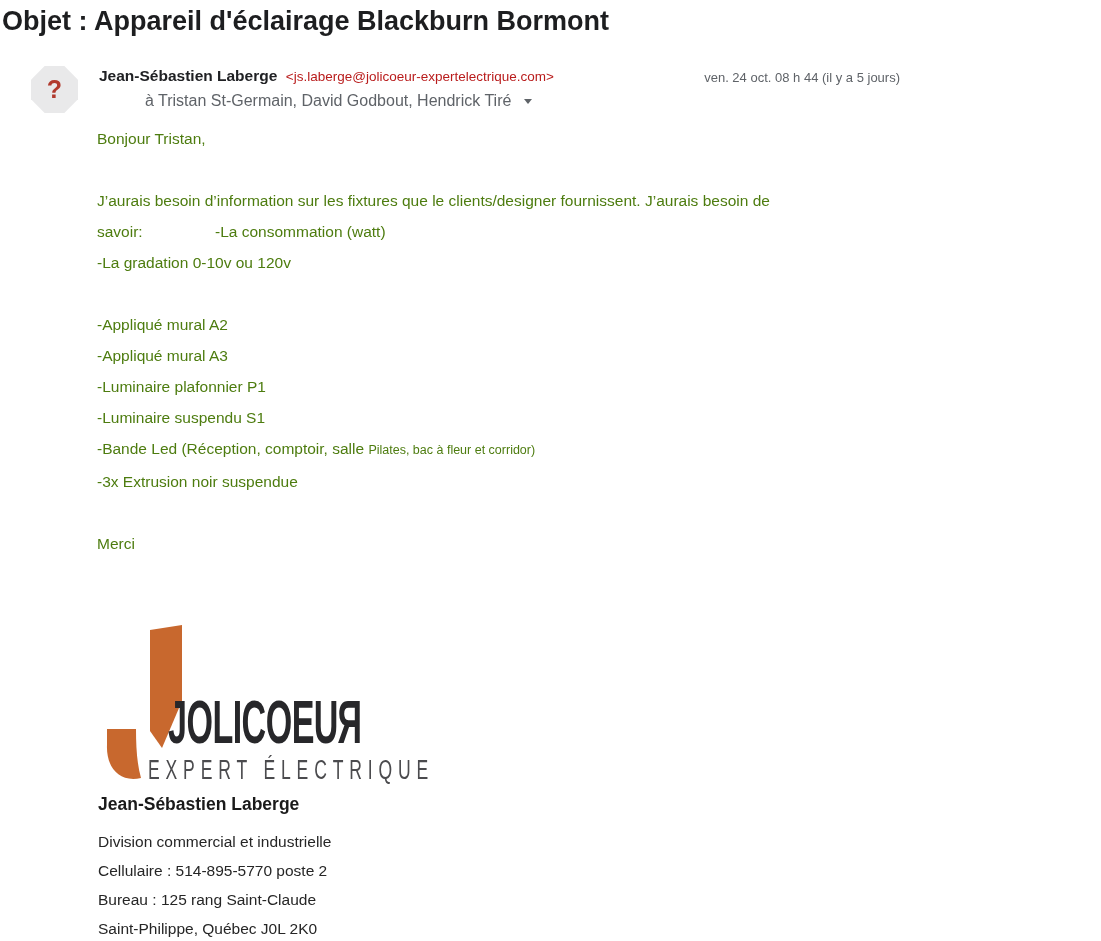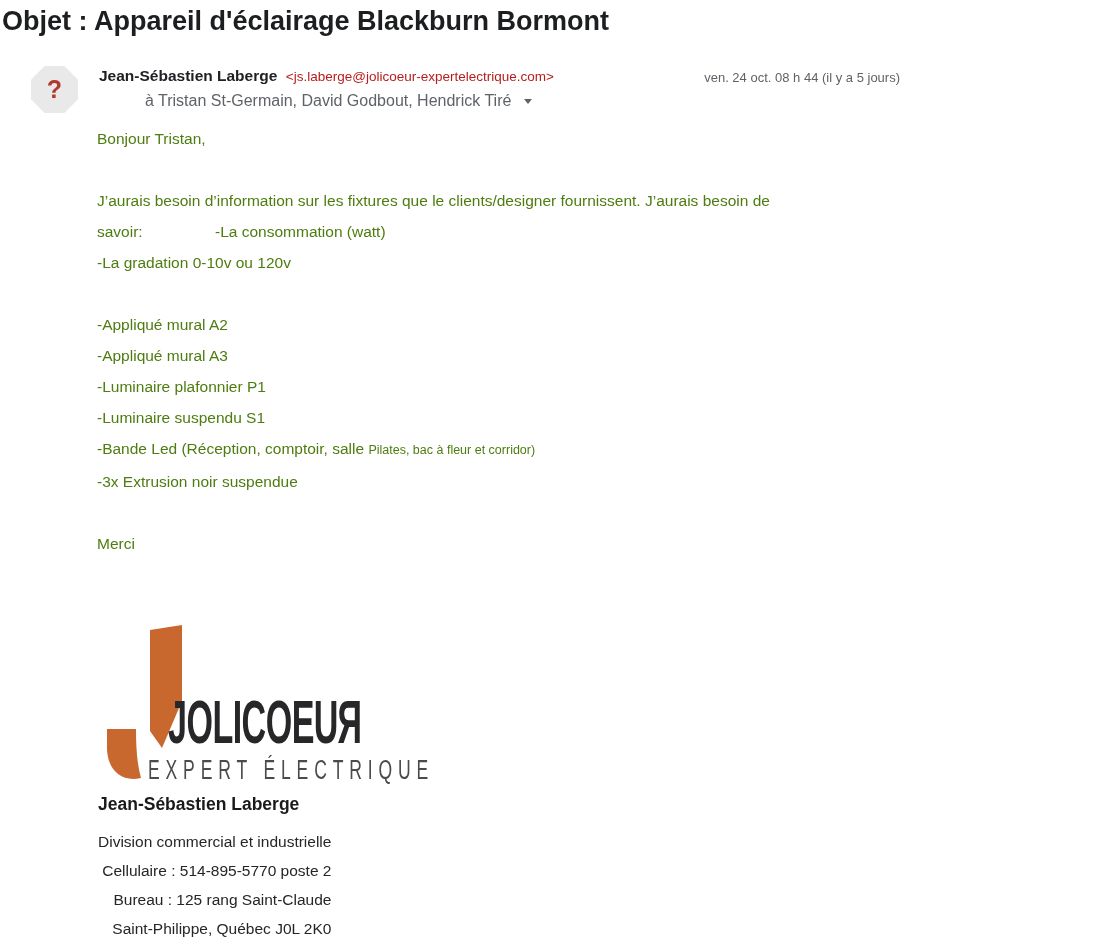--- a/index.html
+++ b/index.html
@@ -68,21 +68,21 @@
   .tagline {
     position:absolute; left:48px; top:137px; line-height:1.2;
     font-size:27px; font-weight:400; letter-spacing:9px;
     color:#4b4b4e;
     transform:scaleX(0.65); transform-origin:0 0; white-space:nowrap;
   }
 
   
   .sig { position:absolute; left:98px; top:791px; color:#262626; }
   .signame { font-size:17.5px; font-weight:700; color:#1a1a1a; line-height:26px; margin-bottom:10px; }
-  .sigline { font-size:15.5px; line-height:29px; white-space:nowrap;text-align:right; }
+  .sigline { font-size:15.5px; line-height:29px; white-space:nowrap; }
 </style>
 </head>
 <body>
 
 <div class="page" style="--logo-dark: #27272a; --avatar-bg: #e9e9ea; --avatar-glyph: #b13a2e;">
 
   <h1 class="subject">Objet : Appareil d'éclairage Blackburn Bormont</h1>
 
   <div class="avatar">
     <span>?</span>

